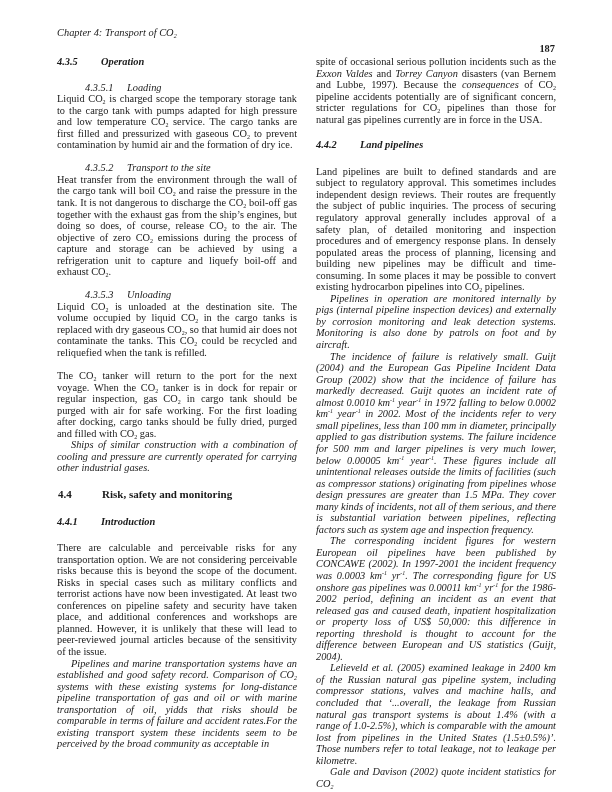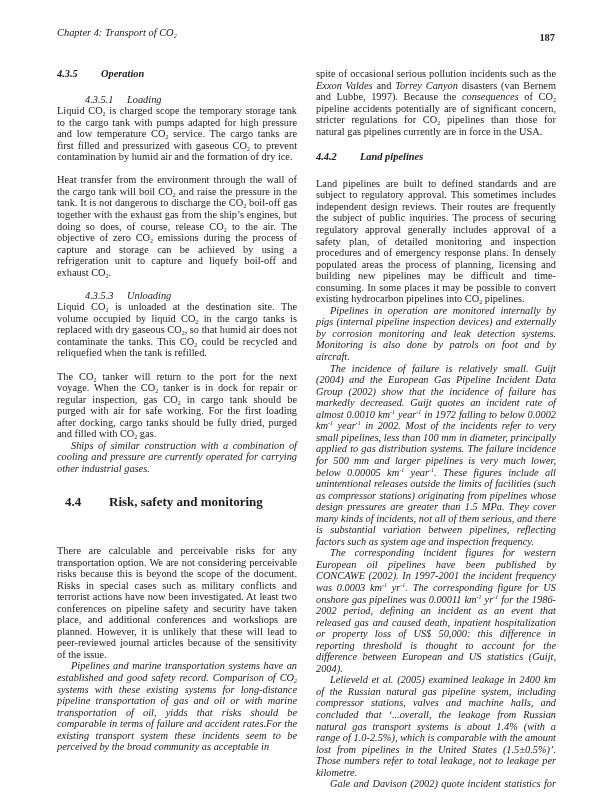--- a/index.html
+++ b/index.html
@@ -1,28 +1,28 @@
 <!DOCTYPE html>
 <html><head>
 <meta charset="utf-8">
 <style>
   html, body { margin: 0; padding: 0; background: #ffffff; }
   body { width: 612px; height: 792px; position: relative; overflow: hidden;
          font-family: "Liberation Serif", "DejaVu Serif", serif; color: #1a1a1a; }
   .header { position: absolute; top: 27px; left: 57px; width: 498px; height: 14px; }
   .running-head { position: absolute; left: 0; top: 0; font-style: italic; font-size: 10.4px; }
-  .page-num { position: absolute; right: 0; top: 5px; font-weight: bold; font-size: 10.4px; }
-  .col { position: absolute; top: 68px; width: 240px; font-size: 10.35px; line-height: 11.55px; text-align: justify; }
+  .page-num { position: absolute; right: 0; top: 16px; font-weight: bold; font-size: 10.4px; }
+  .col { position: absolute; top: 56px; width: 240px; font-size: 10.35px; line-height: 11.55px; text-align: justify; }
   .col.left { left: 57px; }
   .col.right { left: 316px; }
   p { margin: 0; }
   p.indent { text-indent: 14px; font-style: italic; }
   .h3 { font-weight: bold; font-style: italic; font-size: 10.4px; margin: 0; }
   .h3 .num { display: inline-block; width: 44px; }
-  .h2 { font-weight: bold; font-size: 13px; margin: 8px; }
+  .h2 { font-weight: bold; font-size: 11px; margin: 1px; }
   .h2 .num { display: inline-block; width: 44px; }
   .h4 { font-style: italic; font-size: 10.35px; margin: 0; }
   .h4 .num { display: inline-block; width: 42px; margin-left: 28px; }
   sub { font-size: 6px; vertical-align: -2px; line-height: 0; }
   sup { font-size: 6px; vertical-align: 4px; line-height: 0; }
   .gap-s { height: 11.5px; }
   .gap-m { height: 14px; }
   .gap-l { height: 15px; }
   em { font-style: italic; }
 </style>
@@ -35,34 +35,36 @@
 </div>
 
 <div class="col left">
   <div class="h3"><span class="num">4.3.5</span><span>Operation</span></div>
   <div class="gap-m"></div>
 
   <div class="h4"><span class="num">4.3.5.1</span><span>Loading</span></div>
   <p><span>Liquid CO</span><sub>2</sub><span> is charged scope the temporary storage tank to the cargo tank with pumps adapted for high pressure and low temperature CO</span><sub>2</sub><span> service. The cargo tanks are first filled and pressurized with gaseous CO</span><sub>2</sub><span> to prevent contamination by humid air and the formation of dry ice.</span></p>
   <div class="gap-s"></div>
 
+  <div class="h4"><span class="num">4.3.5.2</span><span>Transport to the site</span></div>
   <p><span>Heat transfer from the environment through the wall of the cargo tank will boil CO</span><sub>2</sub><span> and raise the pressure in the tank. It is not dangerous to discharge the CO</span><sub>2</sub><span> boil-off gas together with the exhaust gas from the ship’s engines, but doing so does, of course, release CO</span><sub>2</sub><span> to the air. The objective of zero CO</span><sub>2</sub><span> emissions during the process of capture and storage can be achieved by using a refrigeration unit to capture and liquefy boil-off and exhaust CO</span><sub>2</sub><span>.</span></p>
   <div class="gap-s"></div>
 
   <div class="h4"><span class="num">4.3.5.3</span><span>Unloading</span></div>
   <p><span>Liquid CO</span><sub>2</sub><span> is unloaded at the destination site. The volume occupied by liquid CO</span><sub>2</sub><span> in the cargo tanks is replaced with dry gaseous CO</span><sub>2</sub><span>, so that humid air does not contaminate the tanks. This CO</span><sub>2</sub><span> could be recycled and reliquefied when the tank is refilled.</span></p>
   <div class="gap-s"></div>
 
   <p><span>The CO</span><sub>2</sub><span> tanker will return to the port for the next voyage. When the CO</span><sub>2</sub><span> tanker is in dock for repair or regular inspection, gas CO</span><sub>2</sub><span> in cargo tank should be purged with air for safe working. For the first loading after docking, cargo tanks should be fully dried, purged and filled with CO</span><sub>2</sub><span> gas.</span></p>
   <p class="indent">Ships of similar construction with a combination of cooling and pressure are currently operated for carrying other industrial gases.</p>
   <div class="gap-m"></div>
 
   <div class="h2"><span class="num">4.4</span><span>Risk, safety and monitoring</span></div>
   <div class="gap-m"></div>
 
+  <div class="h3"><span class="num">4.4.1</span><span>Introduction</span></div>
   <div class="gap-l"></div>
 
   <p>There are calculable and perceivable risks for any transportation option. We are not considering perceivable risks because this is beyond the scope of the document. Risks in special cases such as military conflicts and terrorist actions have now been investigated. At least two conferences on pipeline safety and security have taken place, and additional conferences and workshops are planned. However, it is unlikely that these will lead to peer-reviewed journal articles because of the sensitivity of the issue.</p>
   <p class="indent"><span>Pipelines and marine transportation systems have an established and good safety record. Comparison of CO</span><sub>2</sub><span> systems with these existing systems for long-distance pipeline transportation of gas and oil or with marine transportation of oil, yidds that risks should be comparable in terms of failure and accident rates.For the existing transport system these incidents seem to be perceived by the broad community as acceptable in</span></p>
 </div>
 
 <div class="col right">
   <p><span>spite of occasional serious pollution incidents such as the </span><em>Exxon Valdes</em><span> and </span><em>Torrey Canyon</em><span> disasters (van Bernem and Lubbe, 1997). Because the </span><em>consequences</em><span> of CO</span><sub>2</sub><span> pipeline accidents potentially are of significant concern, stricter regulations for CO</span><sub>2</sub><span> pipelines than those for natural gas pipelines currently are in force in the USA.</span></p>
   <div class="gap-m"></div>
 

